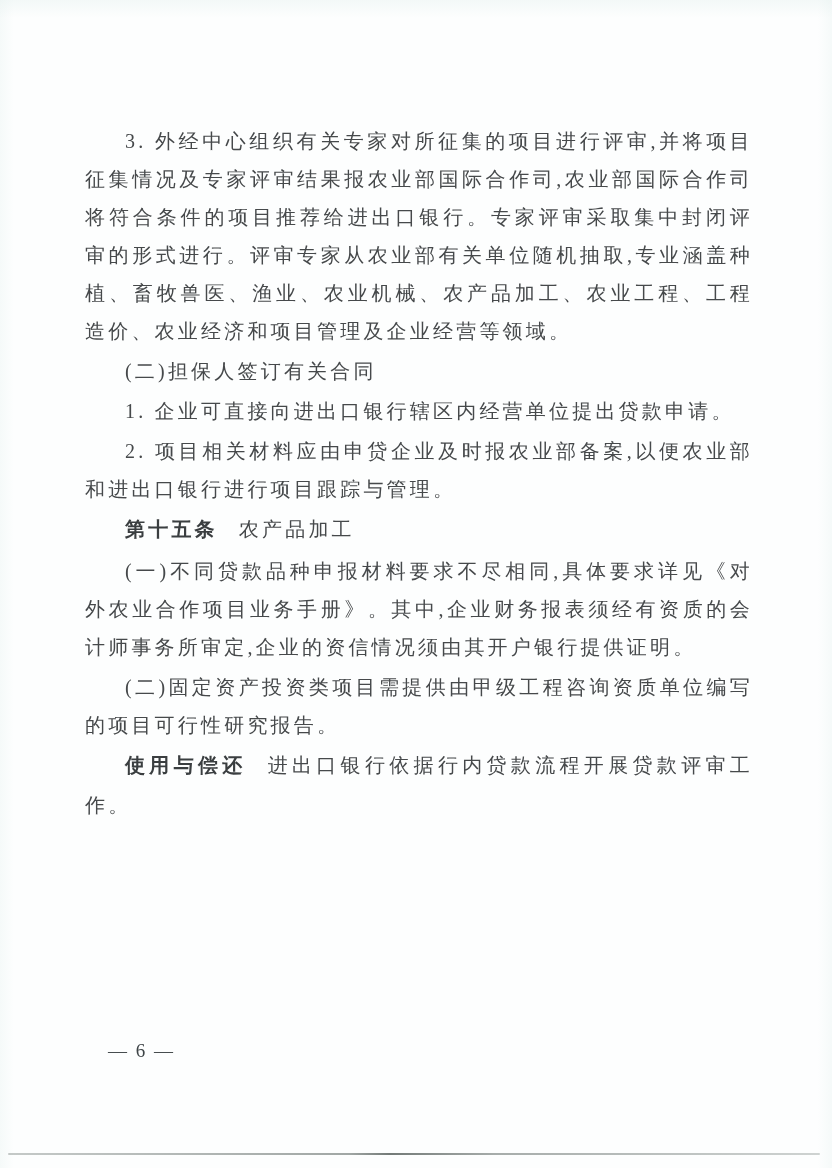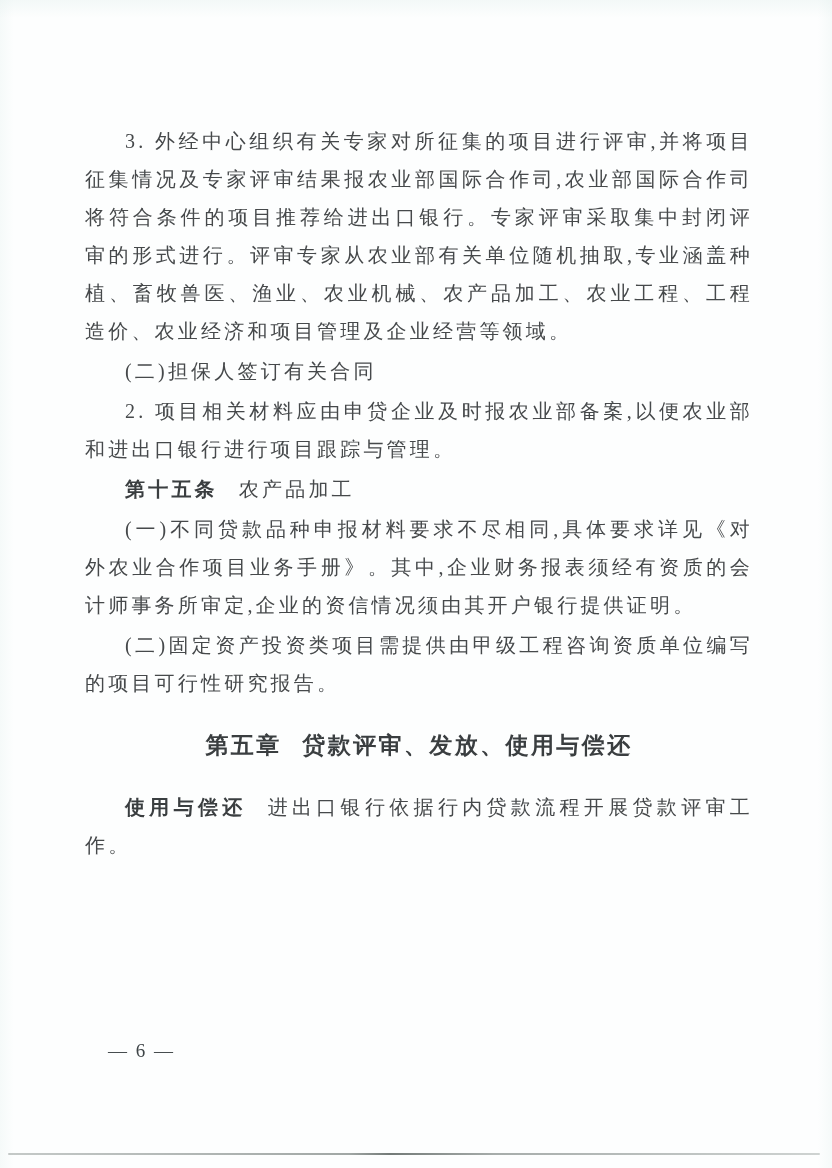--- a/index.html
+++ b/index.html
@@ -44,21 +44,21 @@
     text-align: justify;
     color: #46494b;
   }
   .doc-body p {
     margin: 0 0 2px 0;
   }
   p.body, p.article {
     text-indent: 2em;
   }
   p.article .label {
-    font-family: Liberation Serif, serif;
+    font-family: Liberation Mono, monospace;
     font-weight: 700;
     color: #3a3e40;
     padding-right: 1.05em;
   }
   p.chapter {
     text-indent: 0;
     text-align: center;
     font-family: "Liberation Sans", "DejaVu Sans", sans-serif;
     font-weight: 700;
     font-size: 23px;
@@ -94,22 +94,22 @@
     border-radius: 1px;
   }
 </style>
 </head>
 <body>
 
 <div class="page">
   <div class="doc-body" id="paragraphs">
       <p class="body"><span>3. 外经中心组织有关专家对所征集的项目进行评审,并将项目征集情况及专家评审结果报农业部国际合作司,农业部国际合作司将符合条件的项目推荐给进出口银行。专家评审采取集中封闭评审的形式进行。评审专家从农业部有关单位随机抽取,专业涵盖种植、畜牧兽医、渔业、农业机械、农产品加工、农业工程、工程造价、农业经济和项目管理及企业经营等领域。</span></p>
       <p class="body"><span>(二)担保人签订有关合同</span></p>
+      <p class="body"><span>1. 企业可直接向进出口银行辖区内经营单位提出贷款申请。</span></p>
       <p class="body"><span>2. 项目相关材料应由申贷企业及时报农业部备案,以便农业部和进出口银行进行项目跟踪与管理。</span></p>
       <p class="article"><span class="label">第十五条</span><span>农产品加工</span></p>
       <p class="body"><span>(一)不同贷款品种申报材料要求不尽相同,具体要求详见《对外农业合作项目业务手册》。其中,企业财务报表须经有资质的会计师事务所审定,企业的资信情况须由其开户银行提供证明。</span></p>
       <p class="body"><span>(二)固定资产投资类项目需提供由甲级工程咨询资质单位编写的项目可行性研究报告。</span></p>
-      <p class="chapter"><span class="label">第五章</span><span>贷款评审、发放、使用与偿还</span></p>
       <p class="article"><span class="label">使用与偿还</span><span>进出口银行依据行内贷款流程开展贷款评审工作。</span></p>
     </div>
   <div class="footer-page-number">— 6 —</div>
   <div class="scan-line"></div>
 </div>
 
 </body></html>

